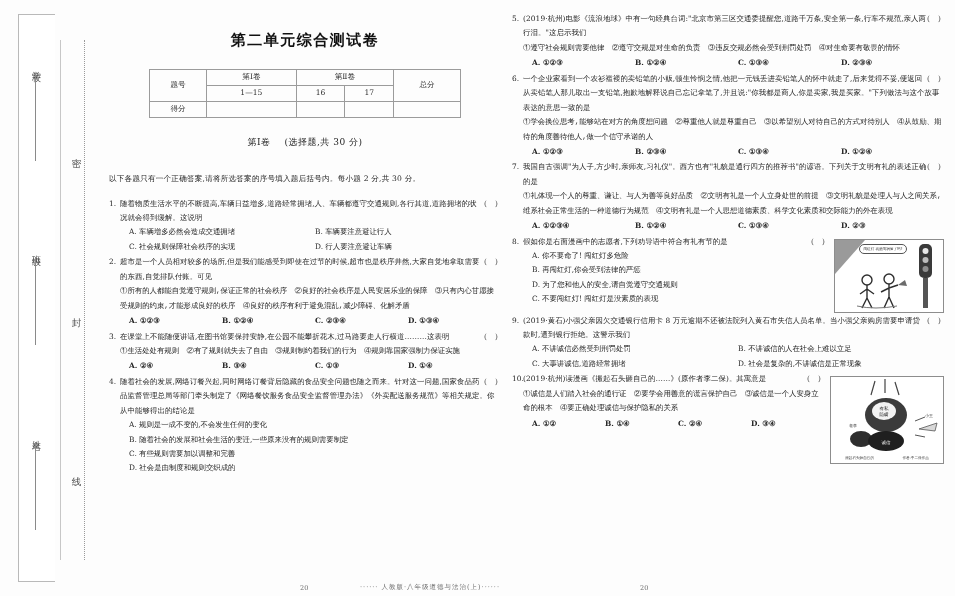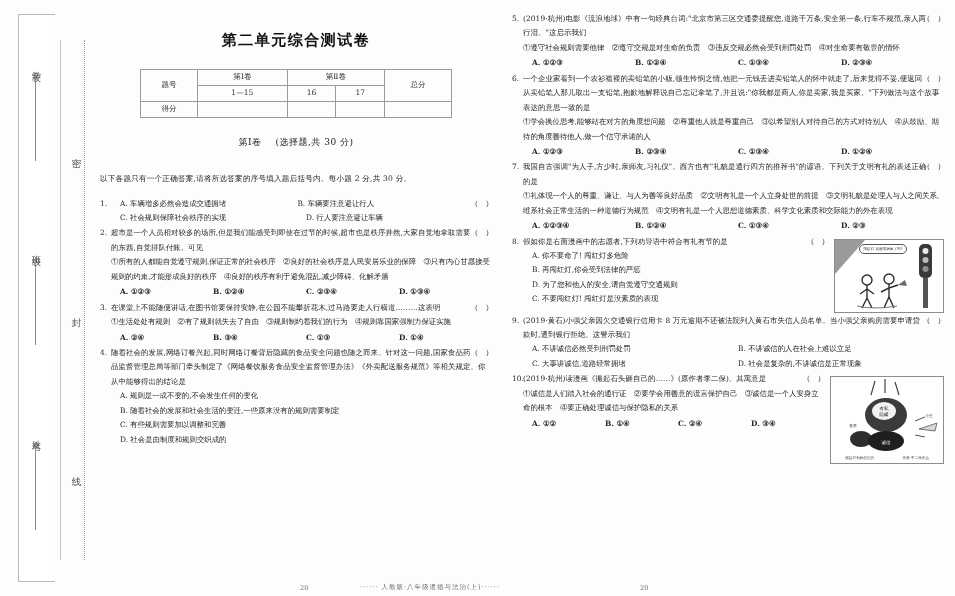--- a/index.html
+++ b/index.html
@@ -55,21 +55,21 @@
     position:absolute;left:60px;top:40px;height:520px;
     border-left:1px solid #c7c7c7;
   }
 
   
   .col{
     position:absolute;top:12px;
     font-size:7.4px;line-height:1.95;
     color:#262626;
   }
-  .col-left{left:100px;width:392px;}
+  .col-left{left:109px;width:392px;}
   .col-right{left:512px;width:432px;}
 
   
   .paper-title{
     text-align:center;
     font-family:"DejaVu Serif","Liberation Serif",serif;
     font-weight:bold;
     font-size:15px;
     letter-spacing:1.5px;
     color:#111;
@@ -124,21 +124,21 @@
     position:absolute;left:0;top:0;
     font-family:"DejaVu Serif","Liberation Serif",serif;
   }
   .brk{
     float:right;
     letter-spacing:3px;
     color:#444;
   }
   .stems{
     padding-left:11px;
-    font-family:Liberation Sans, sans-serif;
+    font-family:Liberation Mono, monospace;
   }
   .opts-row{
     display:flex;
     padding-left:20px;
     font-family:"DejaVu Serif","Liberation Serif",serif;
     margin:1px 0;
     font-weight:bold;
   }
   .opts-row > div{flex:1;}
   .opts-2{
@@ -250,20 +250,21 @@
     <div class="sec-head">
       <span>第Ⅰ卷</span><span class="gap"></span><span>(选择题,共 30 分)</span>
     </div>
 
     <div class="instr">以下各题只有一个正确答案,请将所选答案的序号填入题后括号内。每小题 2 分,共 30 分。</div>
 
     <div class="q">
       <div class="q-body">
         <span class="q-num">1.</span>
         <span class="brk">(    )</span>
+        <span>随着物质生活水平的不断提高,车辆日益增多,道路经常拥堵,人、车辆都遵守交通规则,各行其道,道路拥堵的状况就会得到缓解。这说明</span>
       </div>
       <div class="opts-2">
         <div>A. 车辆增多必然会造成交通拥堵</div>
         <div>B. 车辆要注意避让行人</div>
       </div>
       <div class="opts-2">
         <div>C. 社会规则保障社会秩序的实现</div>
         <div>D. 行人要注意避让车辆</div>
       </div>
     </div>

